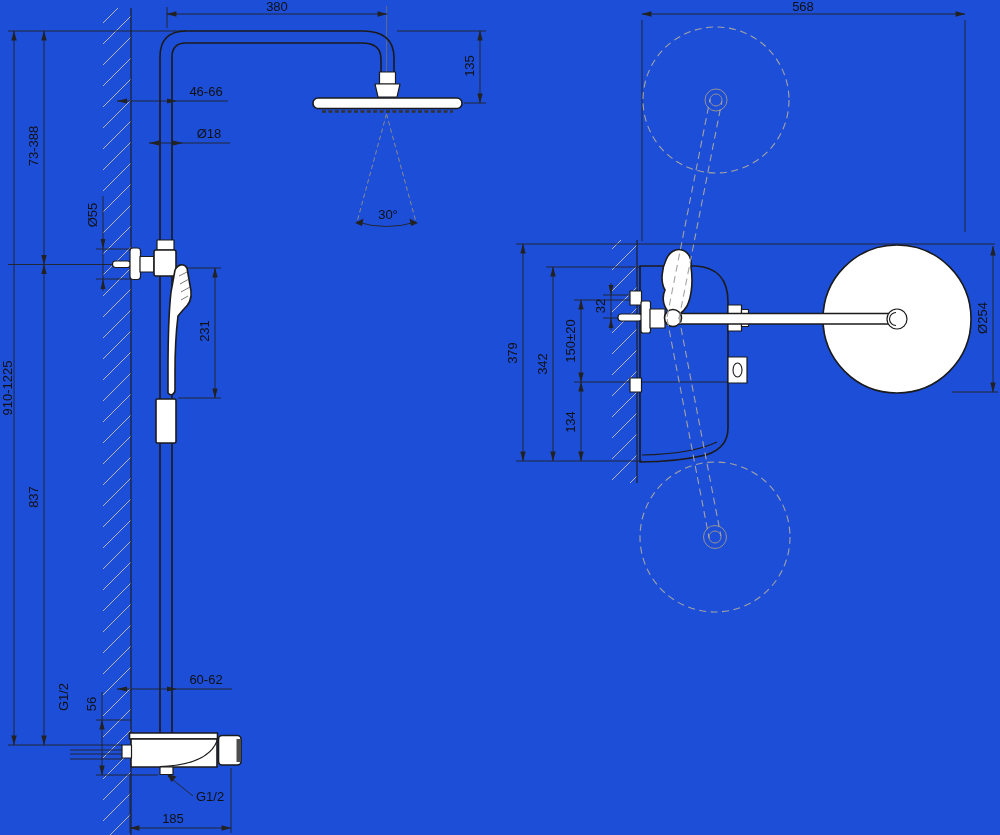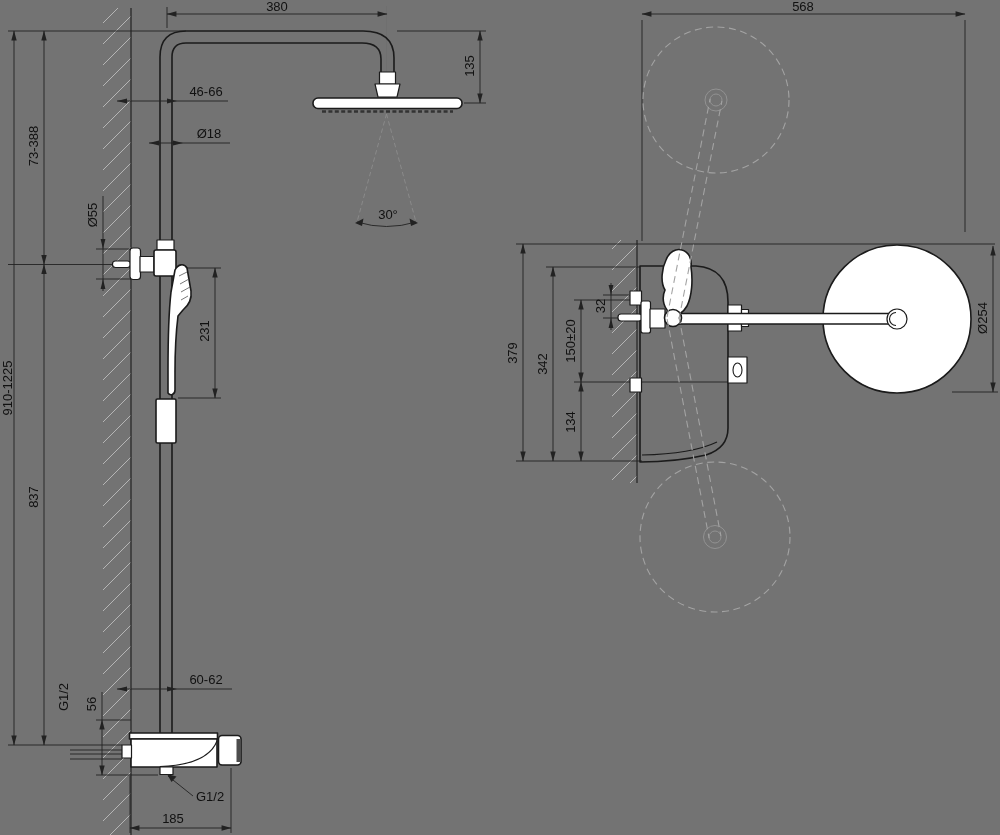--- a/index.html
+++ b/index.html
@@ -1,16 +1,16 @@
 <!DOCTYPE html>
 <html><head>
 <meta charset="utf-8">
 <style>
   html,body{margin:0;padding:0;background:#fff;}
-  .page{width:1000px;height:835px;background:#737373;position:relative;overflow:hidden;}
+  .page{width:1000px;height:835px;background:#1d4ed8;position:relative;overflow:hidden;}
   svg{display:block;}
   .part{fill:none;stroke:#1b1b1b;stroke-width:1.6;stroke-linejoin:round;stroke-linecap:round;}
   .part-thin{fill:none;stroke:#1b1b1b;stroke-width:1.1;stroke-linejoin:round;}
   .part-fill{fill:#ffffff;stroke:#1b1b1b;stroke-width:1.6;stroke-linejoin:round;}
   .part-fill-thin{fill:#ffffff;stroke:#1b1b1b;stroke-width:1.2;stroke-linejoin:round;}
   .dim{fill:none;stroke:#222222;stroke-width:0.9;}
   .arrow{fill:#222222;stroke:none;}
   .ghost{fill:none;stroke:#a3a3a3;stroke-width:1.1;stroke-dasharray:7 4.5;}
   .ghost-solid{fill:none;stroke:#929292;stroke-width:1;}
   .cone{fill:none;stroke:#8a8a8a;stroke-width:1;stroke-dasharray:4.5 3;}

